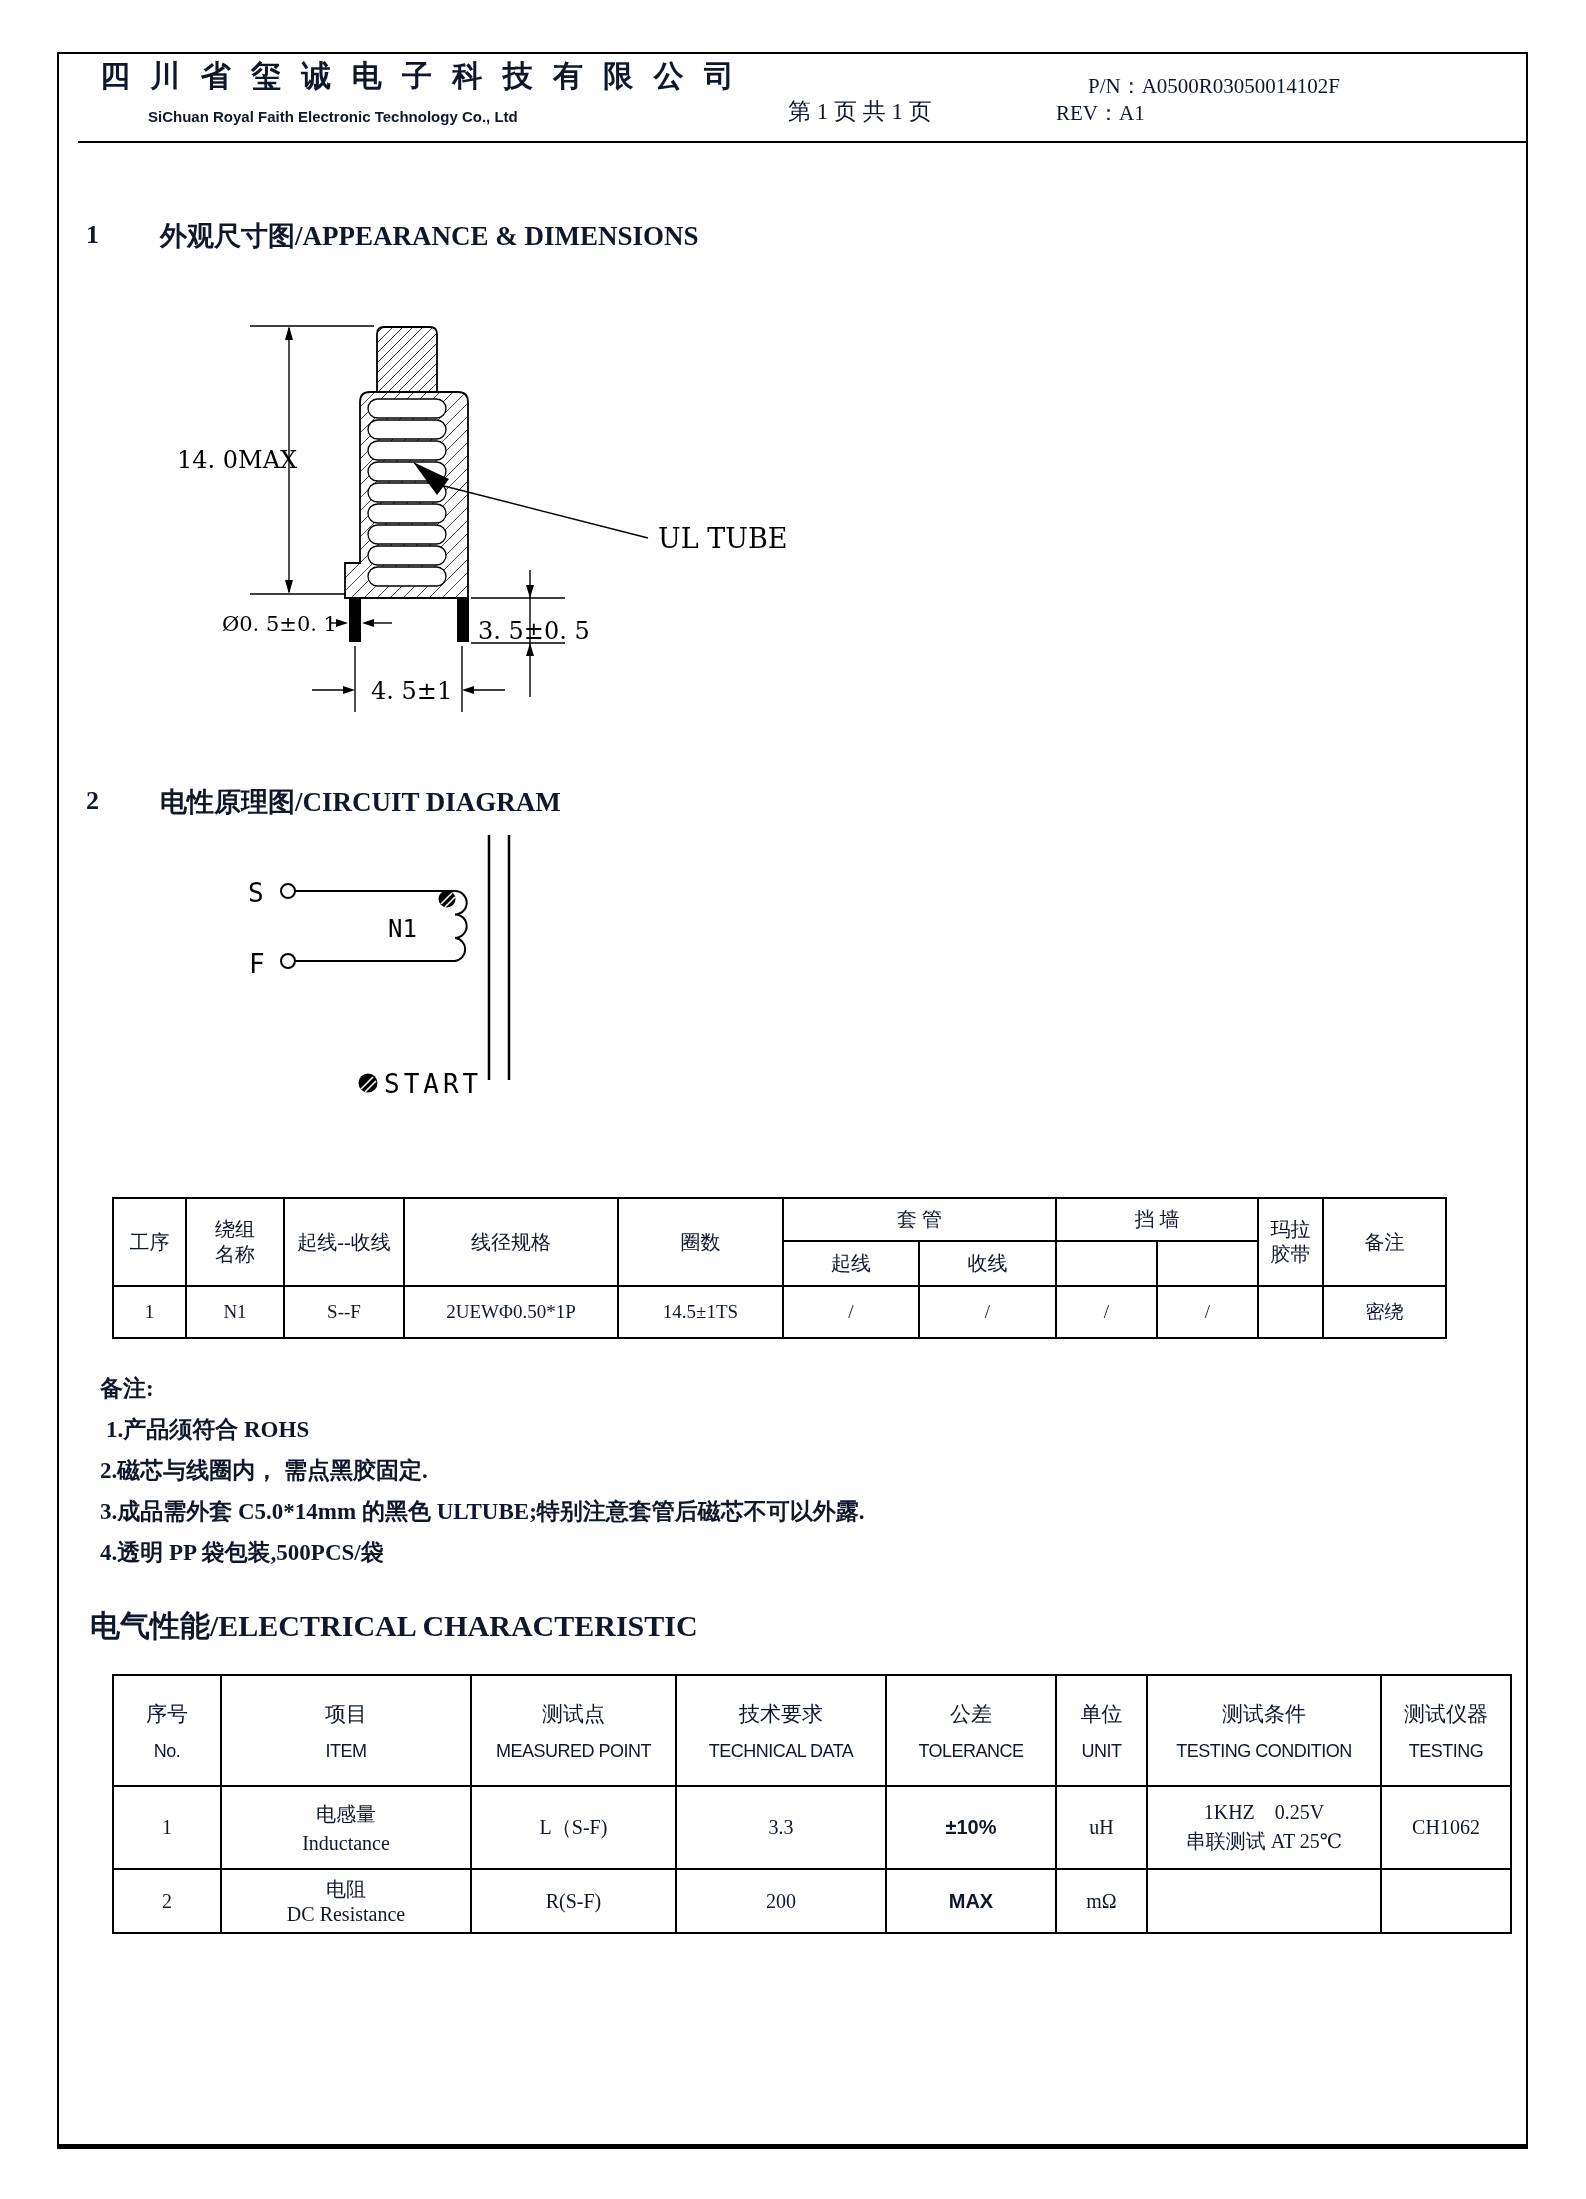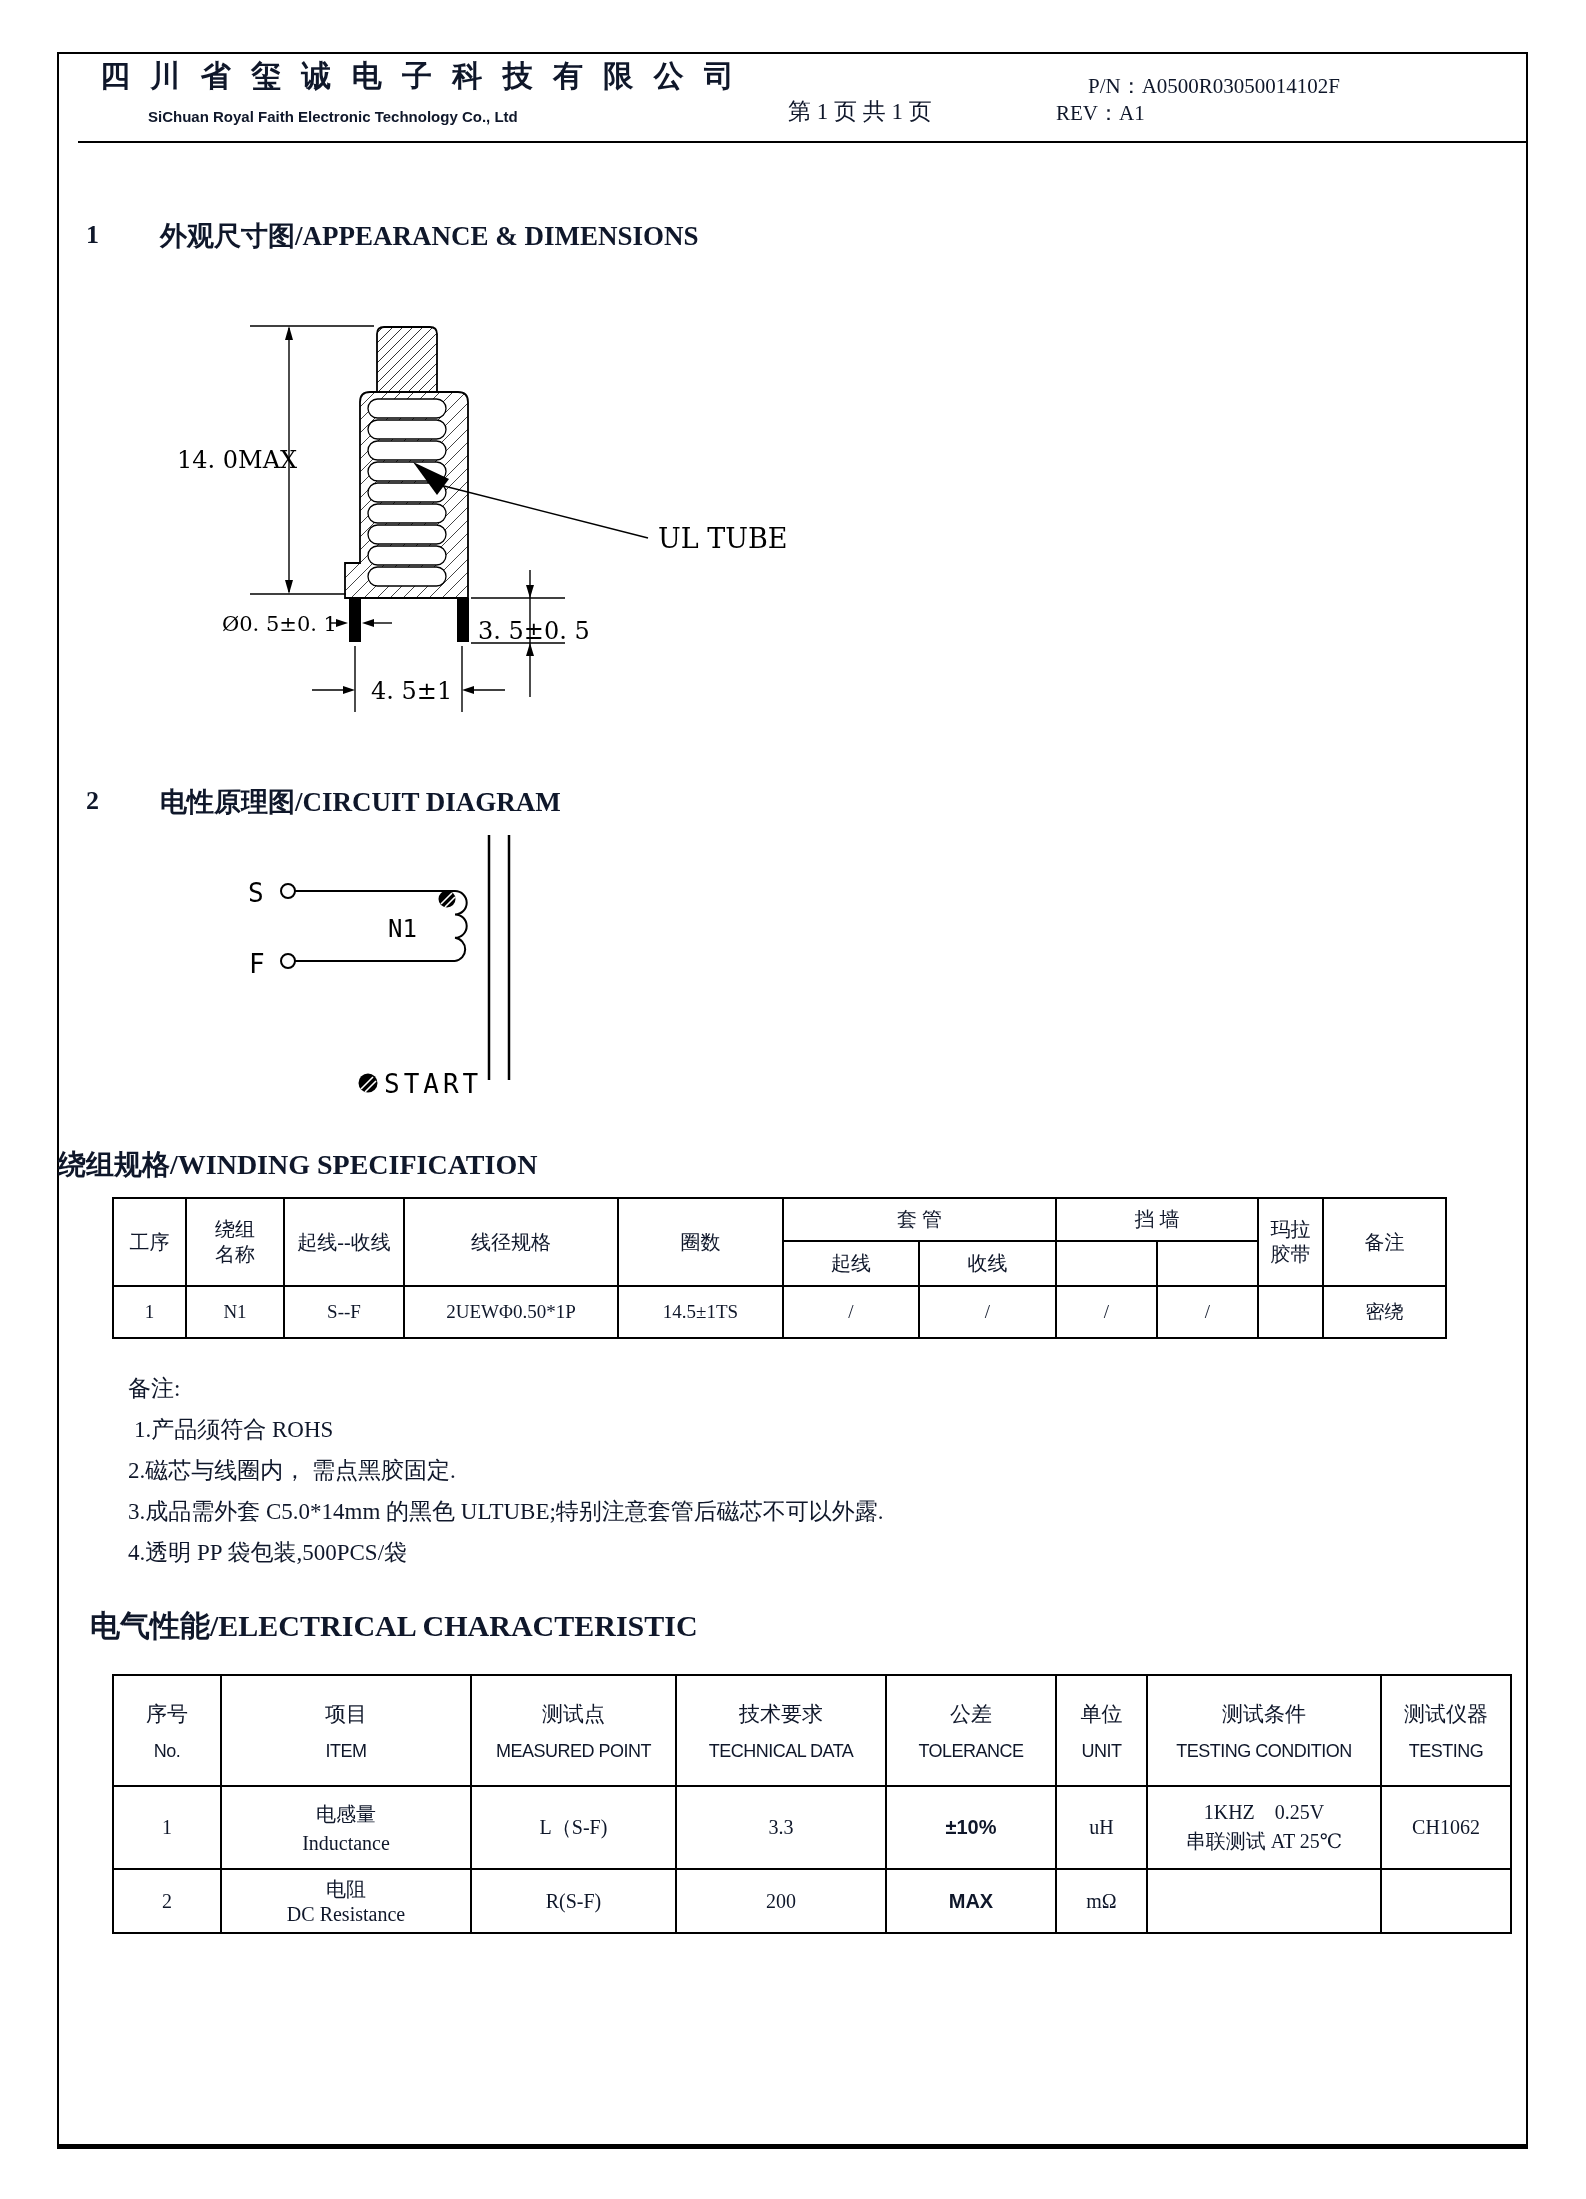--- a/index.html
+++ b/index.html
@@ -25,21 +25,21 @@
   }
   .header-rule { left:78px; top:141px; width:1448px; height:2px; background:#000; }
   .page-info { left:788px; top:96px; font-size:23px; white-space:nowrap; }
   .pn-line  { left:1088px; top:72px; font-size:21px; white-space:nowrap; }
   .rev-line { left:1056px; top:99px; font-size:21px; white-space:nowrap; }
   
   .sec-num  { font-size:26px; font-weight:bold; }
   .sec-title{ font-size:27px; font-weight:bold; white-space:nowrap; }
   .big-title{ font-weight:bold; white-space:nowrap; }
   
-  .notes { left:128px; top:1368px; font-size:23px; line-height:41px; white-space:nowrap; }
+  .notes { left:100px; top:1368px; font-size:23px; line-height:41px; white-space:nowrap;font-weight:bold; }
   
   table { border-collapse:collapse; table-layout:fixed; }
   th, td {
     border:2px solid #000; text-align:center; vertical-align:middle;
     font-weight:normal; padding:0; overflow:hidden;
   }
   .wind-table { left:112px; top:1197px; }
   .wind-table th { font-size:20px; }
   .wind-table td { font-size:19px; }
   .wrap2 { width:2.3em; margin:5px auto; line-height:1.25; word-break:break-all; }
@@ -178,21 +178,20 @@
     </g>
 
     <g>
       <circle cx="368" cy="1083" r="9.5" fill="#000"></circle>
       <line x1="361" y1="1089" x2="373" y2="1077" stroke="#fff" stroke-width="1.6"></line>
       <line x1="365" y1="1092" x2="376" y2="1081" stroke="#fff" stroke-width="1.6"></line>
     </g>
     <text class="cadtxt" x="384" y="1093" font-size="26" letter-spacing="4">START</text>
   </svg>
 
-  <div class="abs big-title" style="left:58px; top:1146px; font-size:28px;">绕组规格/WINDING SPECIFICATION</div>
 
   <table class="abs wind-table" style="width:1333px;">
     <colgroup>
       <col style="width:73px">
         <col style="width:98px">
         <col style="width:120px">
       <col style="width:214px">
         <col style="width:165px">
         <col style="width:136px">
       <col style="width:137px">

